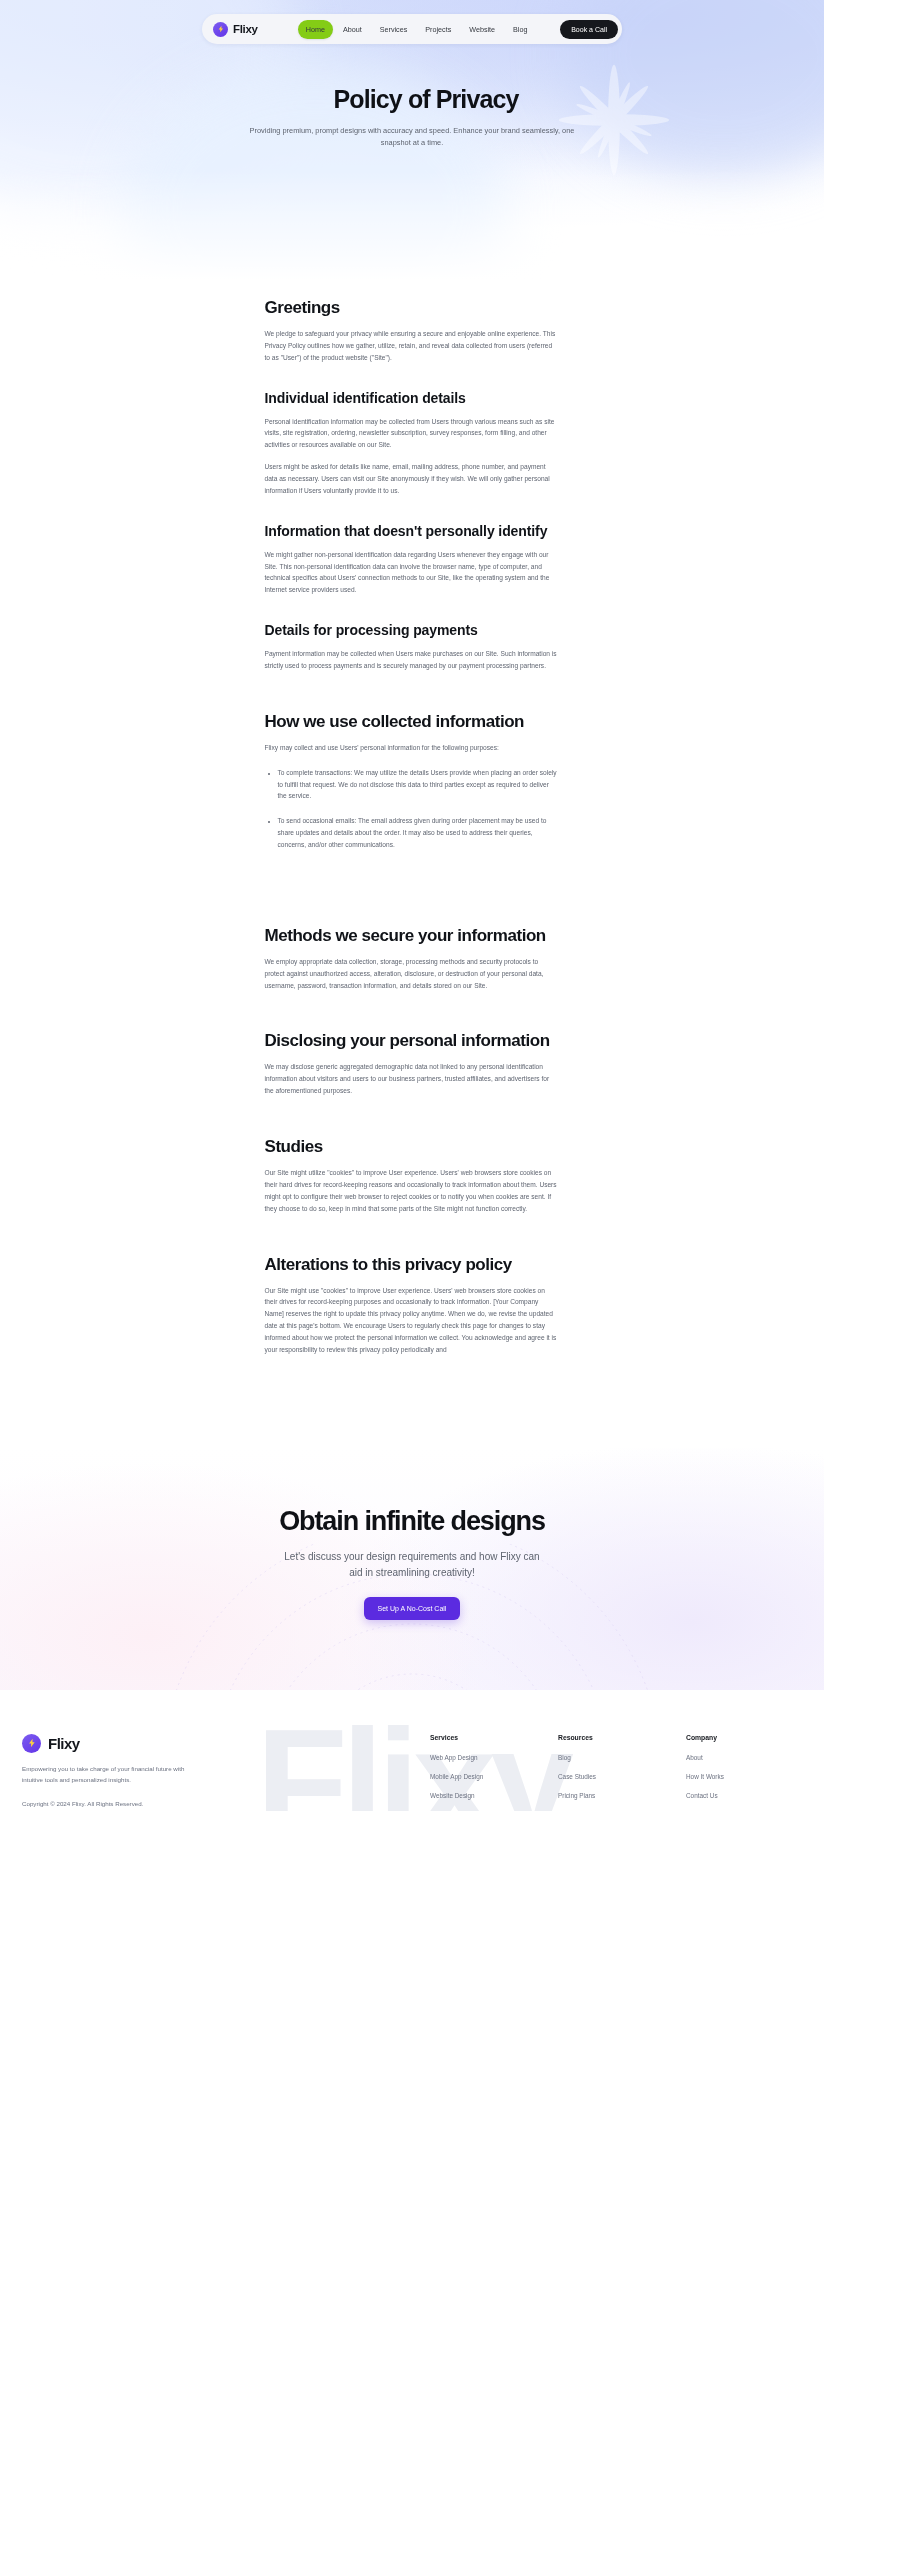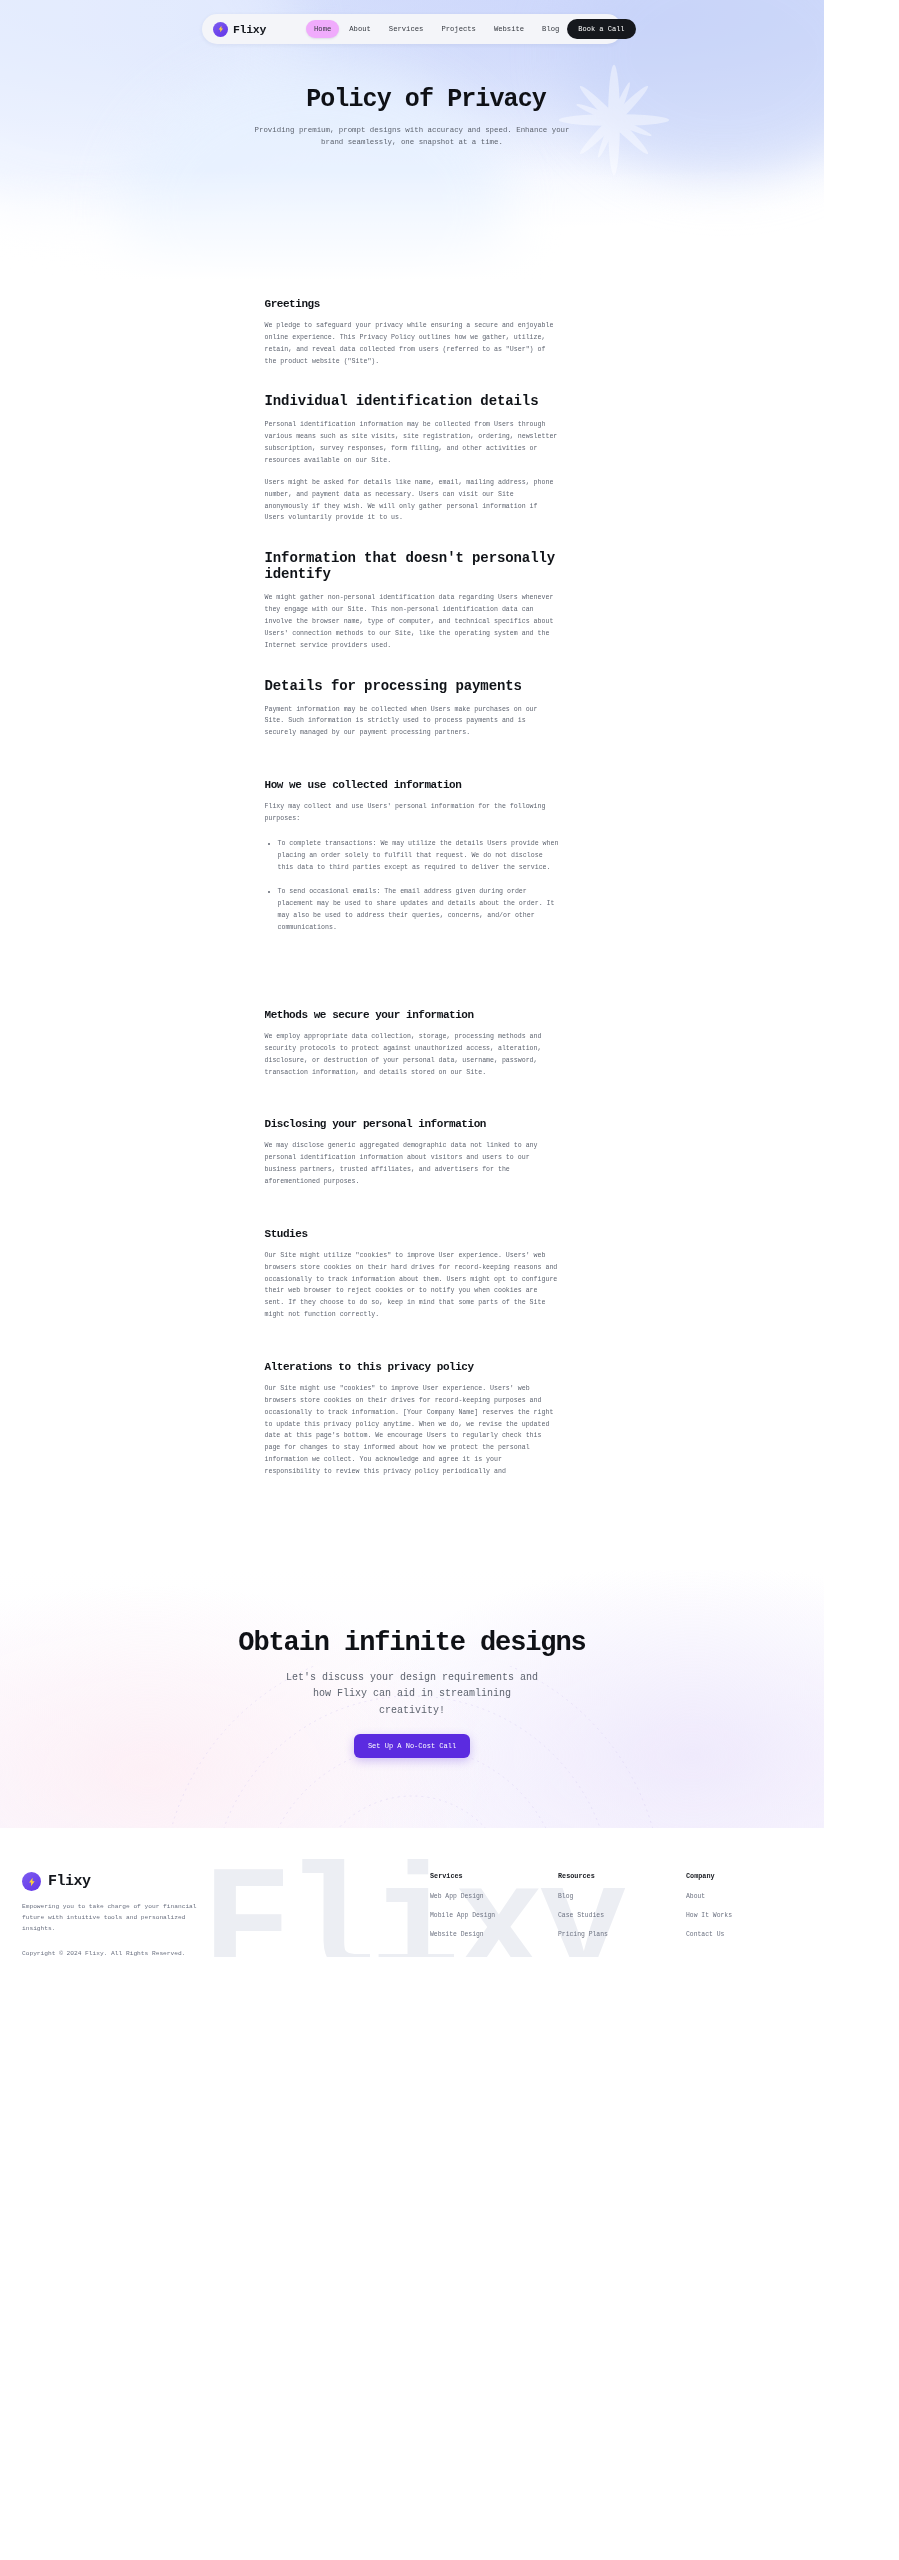--- a/index.html
+++ b/index.html
@@ -4,21 +4,21 @@
 <style>
   *{box-sizing:border-box;margin:0;padding:0;}
   html,body{width:899px;}
   body{
     font-family:"Liberation Sans","DejaVu Sans",sans-serif;
     background:#ffffff;
     color:#111318;
     -webkit-font-smoothing:antialiased;
     overflow-x:hidden;
   }
-  .page{position:relative;width:824px;min-height:2560px;overflow:hidden;font-family:Liberation Mono, monospace;}
+  .page{position:relative;width:824px;min-height:2560px;overflow:hidden;}
 
   
   .hero{
     position:relative;
     height:290px;
     background:
       radial-gradient(120% 95% at 78% 6%, #ccd6fb 0%, rgba(204,214,251,0) 58%),
       radial-gradient(95% 80% at 18% 4%, #dfe8fd 0%, rgba(223,232,253,0) 62%),
       radial-gradient(140% 110% at 50% -15%, #c9d5fa 0%, #e6edfd 42%, #f4f7ff 66%, #ffffff 86%);
     overflow:hidden;
@@ -49,37 +49,37 @@
     background:linear-gradient(145deg,#7c5cf0,#6335e8);
     display:flex;align-items:center;justify-content:center;flex:0 0 auto;
   }
   .logo-mark svg{display:block;}
   .brand-name{font-size:11.5px;font-weight:bold;letter-spacing:-.3px;color:#13161c;}
   .nav-links{display:flex;align-items:center;gap:2px;margin-left:40px;}
   .nav-links a{
     font-size:7.2px;color:#34383f;text-decoration:none;
     padding:5px 8px;border-radius:10px;white-space:nowrap;
   }
-  .nav-links a.active{background:#f0abfc;box-shadow:0 1px 2px rgba(30,40,80,.10);font-weight:500;}
+  .nav-links a.active{background:#84cc16;box-shadow:0 1px 2px rgba(30,40,80,.10);font-weight:500;}
   .nav-cta{
     margin-left:auto;background:#16181d;color:#fff;
     font-size:7px;padding:6px 11px;border-radius:13px;border:0;
     white-space:nowrap;cursor:pointer;font-family:inherit;
   }
 
   
   .hero-text{position:relative;z-index:4;text-align:center;padding-top:41px;}
   .hero-title{font-size:25px;font-weight:bold;letter-spacing:-.9px;color:#0f1116;padding-left:28px;}
   .hero-sub{
     margin:11px auto 0;width:330px;font-size:7.4px;line-height:1.62;color:#5d636e;
   }
 
   
   .policy{position:relative;z-index:4;width:295px;margin:0 auto;padding-top:8px;}
-  h2.sec{font-size:11px;font-weight:bold;letter-spacing:-.45px;color:#101318;margin-top:40px;}
+  h2.sec{font-size:17px;font-weight:bold;letter-spacing:-.45px;color:#101318;margin-top:40px;}
   h2.sec:first-child{margin-top:0;}
   h3.sub{font-size:14px;font-weight:bold;color:#101318;margin-top:26px;letter-spacing:-.1px;}
   p.body{font-size:6.6px;line-height:1.80;color:#5f6571;margin-top:10px;}
   ul.bullets{margin-top:13px;padding-left:13px;}
   ul.bullets li{font-size:6.6px;line-height:1.80;color:#5f6571;margin-bottom:13px;}
   ul.bullets li::marker{color:#5f6571;font-size:6px;}
   .gap-lg{height:22px;}
 
   
   .cta{

